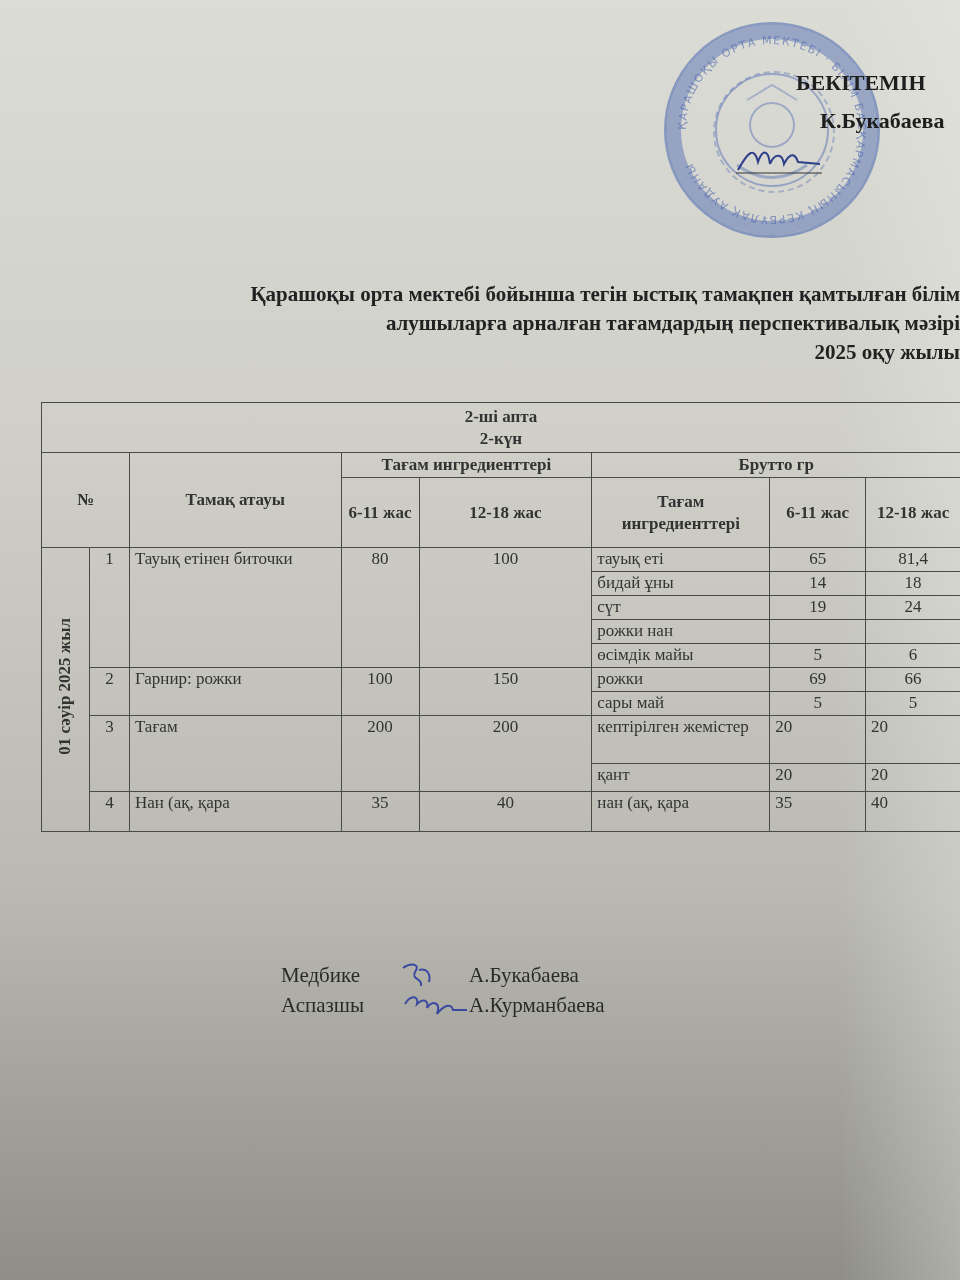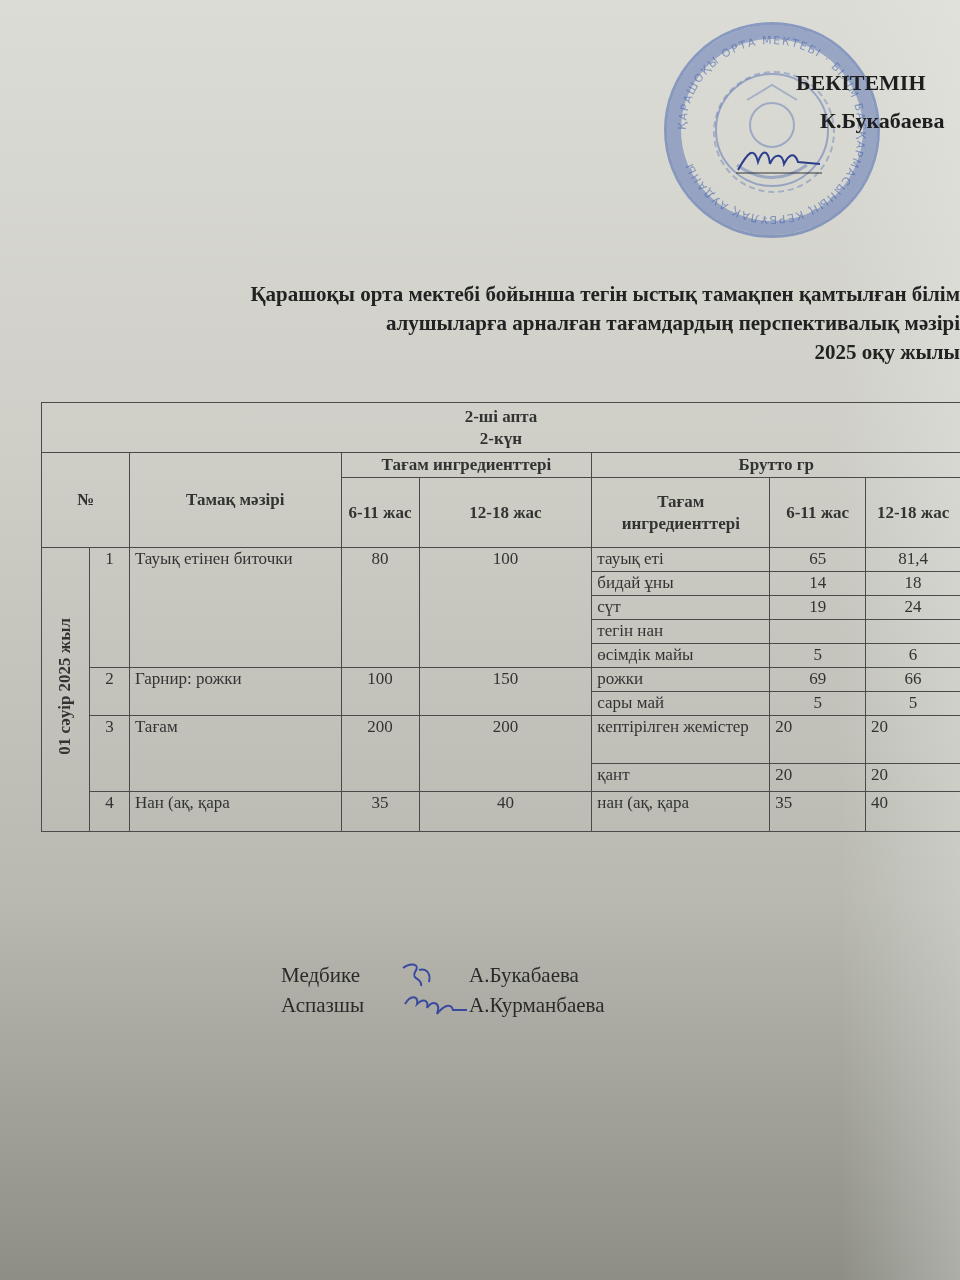--- a/index.html
+++ b/index.html
@@ -112,21 +112,21 @@
   </colgroup>
   <tbody>
       <tr style="height:50px">
     <th colspan="8">
       <div>2-ші апта</div>
       <div>2-күн</div>
     </th>
   </tr>
   <tr style="height:25px">
     <th colspan="2" rowspan="2">№</th>
-    <th rowspan="2">Тамақ мәзірі</th>
+    <th rowspan="2">Тамақ атауы</th>
     <th colspan="2">Тағам ингредиенттері</th>
     <th colspan="3">Брутто гр</th>
   </tr>
   <tr style="height:70px">
     <th>6-11 жас</th>
     <th>12-18 жас</th>
     <th>Тағам ингредиенттері</th>
     <th>6-11 жас</th>
     <th>12-18 жас</th>
   </tr>
@@ -147,21 +147,21 @@
     <td>бидай ұны</td>
     <td class="c">14</td>
     <td class="c">18</td>
   </tr>
   <tr style="height:24px">
     <td>сүт</td>
     <td class="c">19</td>
     <td class="c">24</td>
   </tr>
   <tr style="height:24px">
-    <td>тегін нан</td>
+    <td>рожки нан</td>
     <td class="c"></td>
     <td class="c"></td>
   </tr>
   <tr style="height:24px">
     <td>өсімдік майы</td>
     <td class="c">5</td>
     <td class="c">6</td>
   </tr>
 
   <tr style="height:24px">

